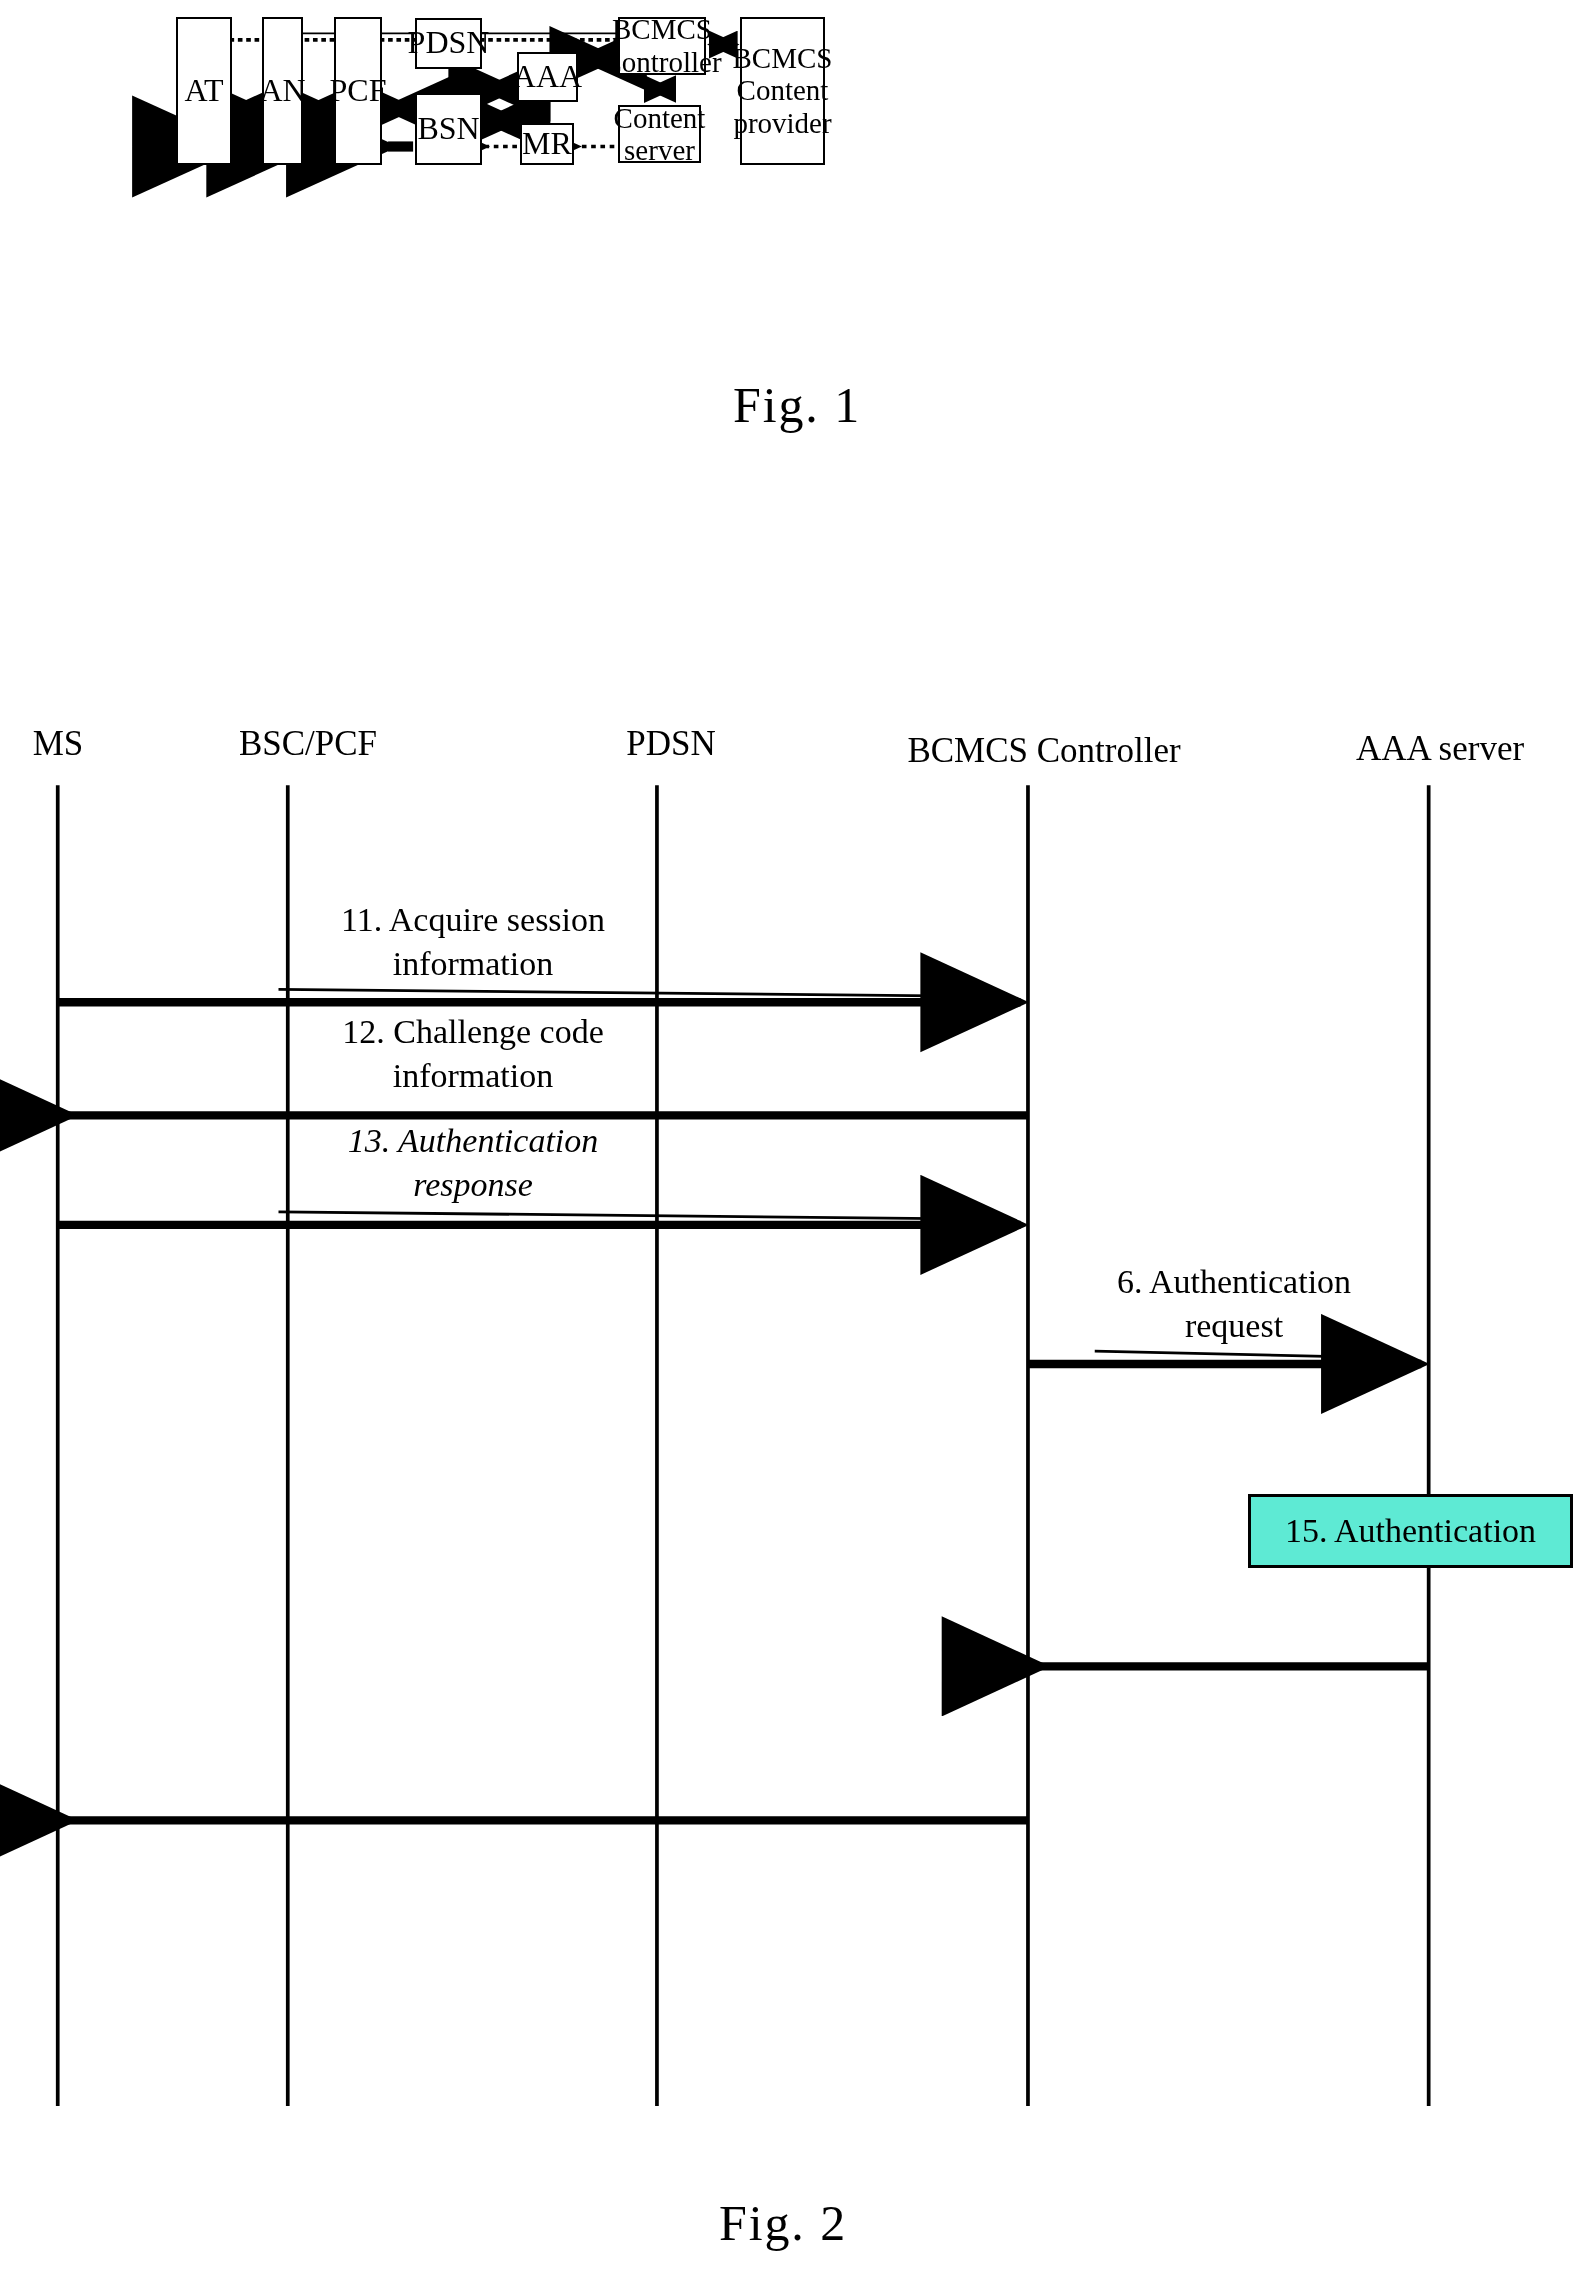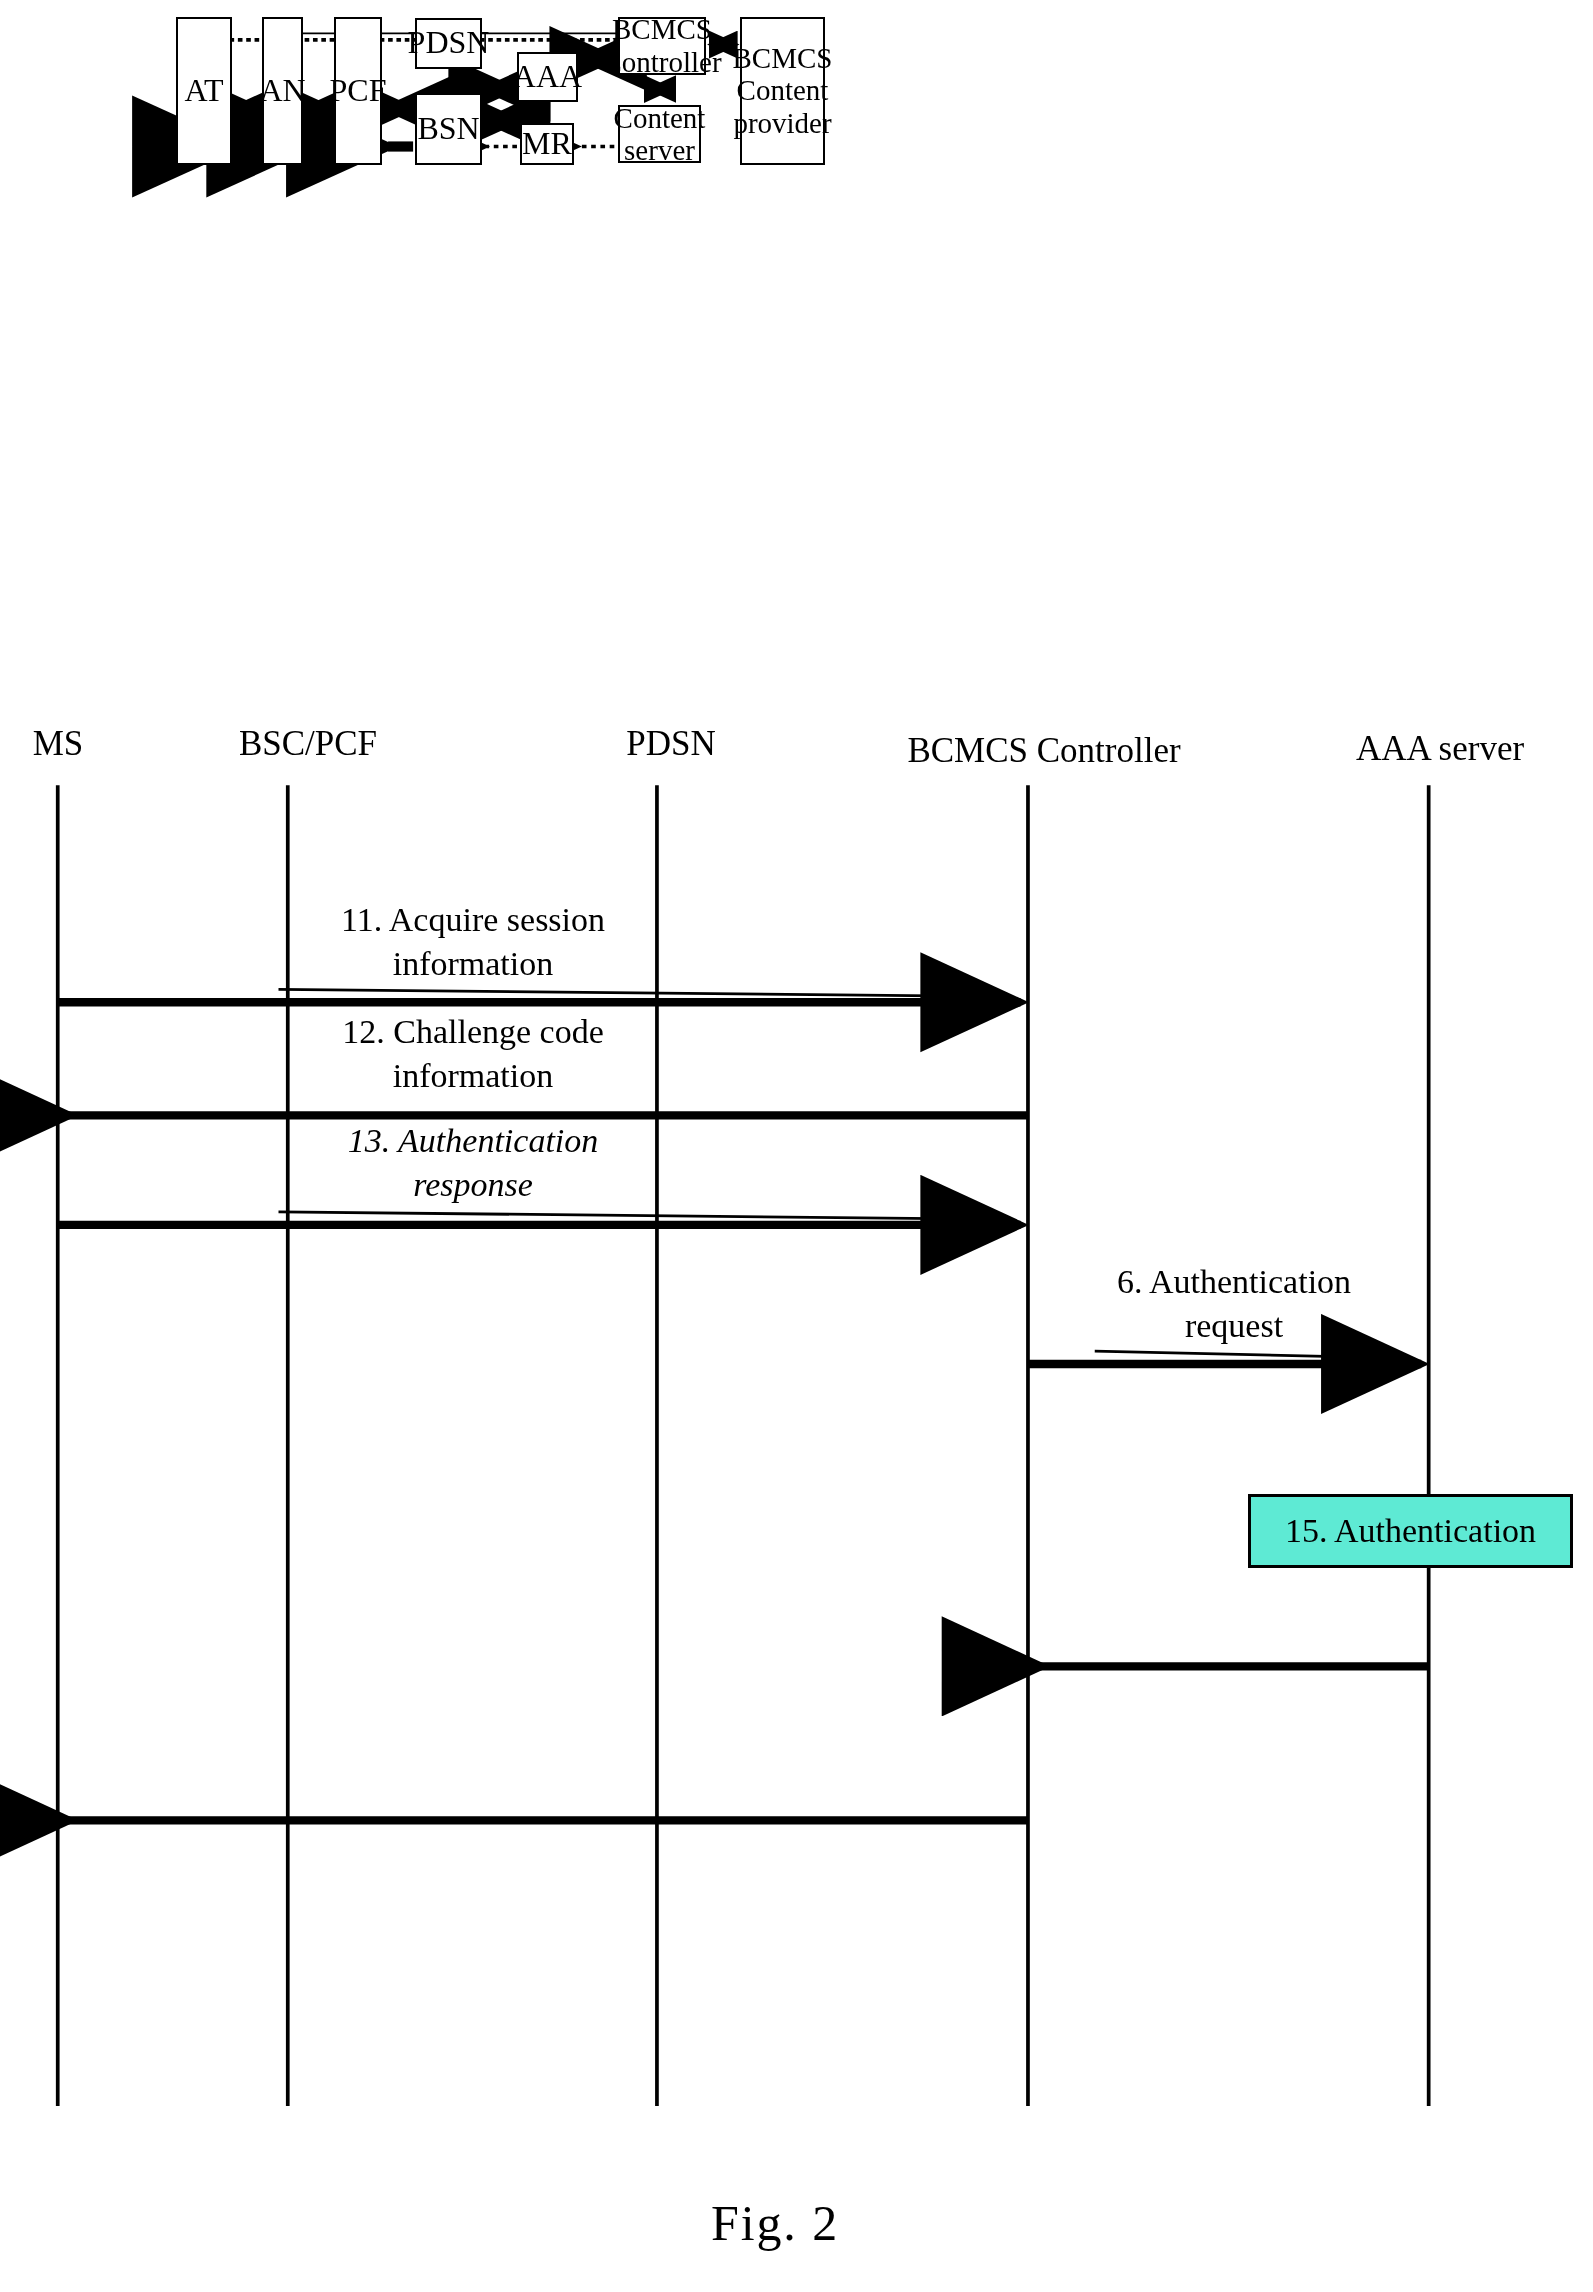--- a/index.html
+++ b/index.html
@@ -219,20 +219,21 @@
 server</span>
     </div>
 
     <div class="f1box" style="left:740px; top:16.7px; width:85px; height:148px; font-size:29px;">
       <span style="white-space:pre-line;">BCMCS
 Content
 provider</span>
     </div>
   </div>
 
+  <div class="fig-caption" style="left:0px; top:376px; width:1594px;">Fig. 1</div>
 
   <div id="fig2-area">
 
     <div class="lifeline-label" style="left:58px; top:0px;">MS</div>
     <div class="lifeline-label" style="left:308px; top:0px;">BSC/PCF</div>
     <div class="lifeline-label" style="left:671px; top:0px;">PDSN</div>
     <div class="lifeline-label" style="left:1044px; top:7.4px;">BCMCS Controller</div>
     <div class="lifeline-label" style="left:1440px; top:4.6px;">AAA server</div>
 
     <svg id="fig2-svg" viewBox="0 0 1718 1560" aria-hidden="true">
@@ -294,16 +295,16 @@
 request</div>
 
 
 
     <div class="proc-box" style="left:1248px; top:770px; width:325px; height:74px;">
       <span>15. Authentication</span>
     </div>
 
   </div>
 
-  <div class="fig-caption" style="left:0px; top:2194px; width:1550px;">Fig. 2</div>
+  <div class="fig-caption" style="left:0px; top:2194px; width:1550px;padding-left:8px;">Fig. 2</div>
 
 </div>
 
 
 </body></html>

